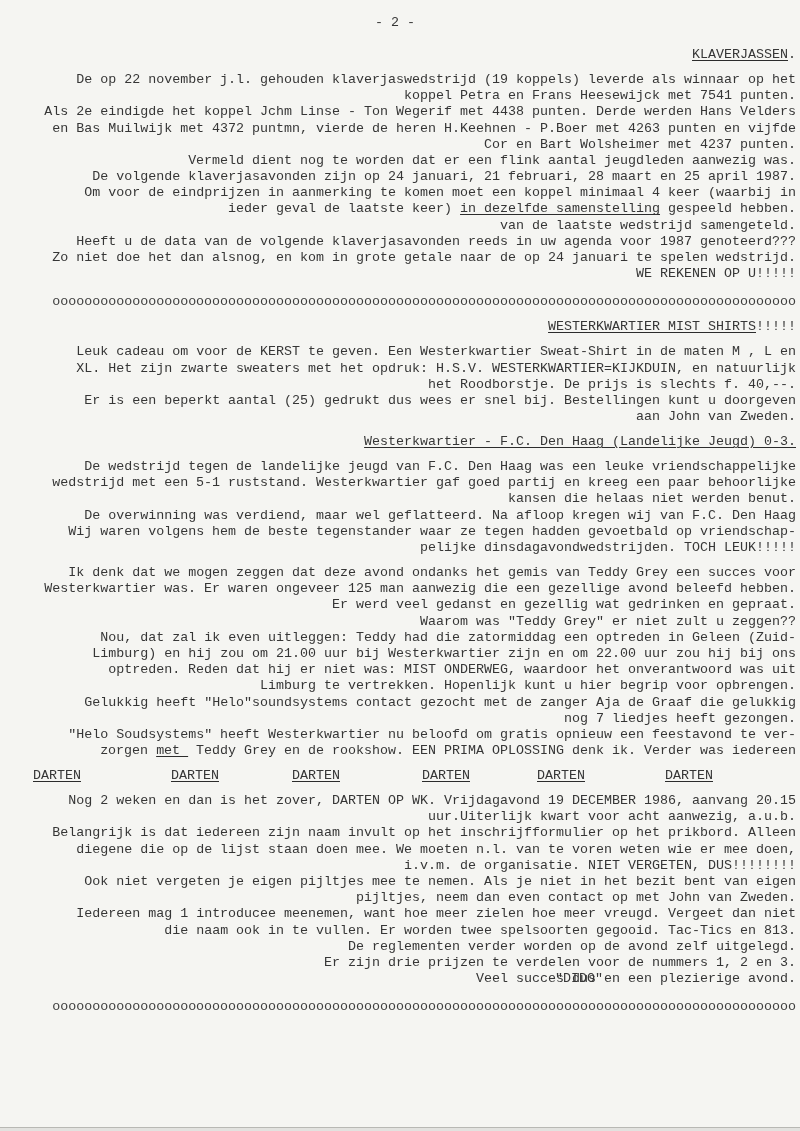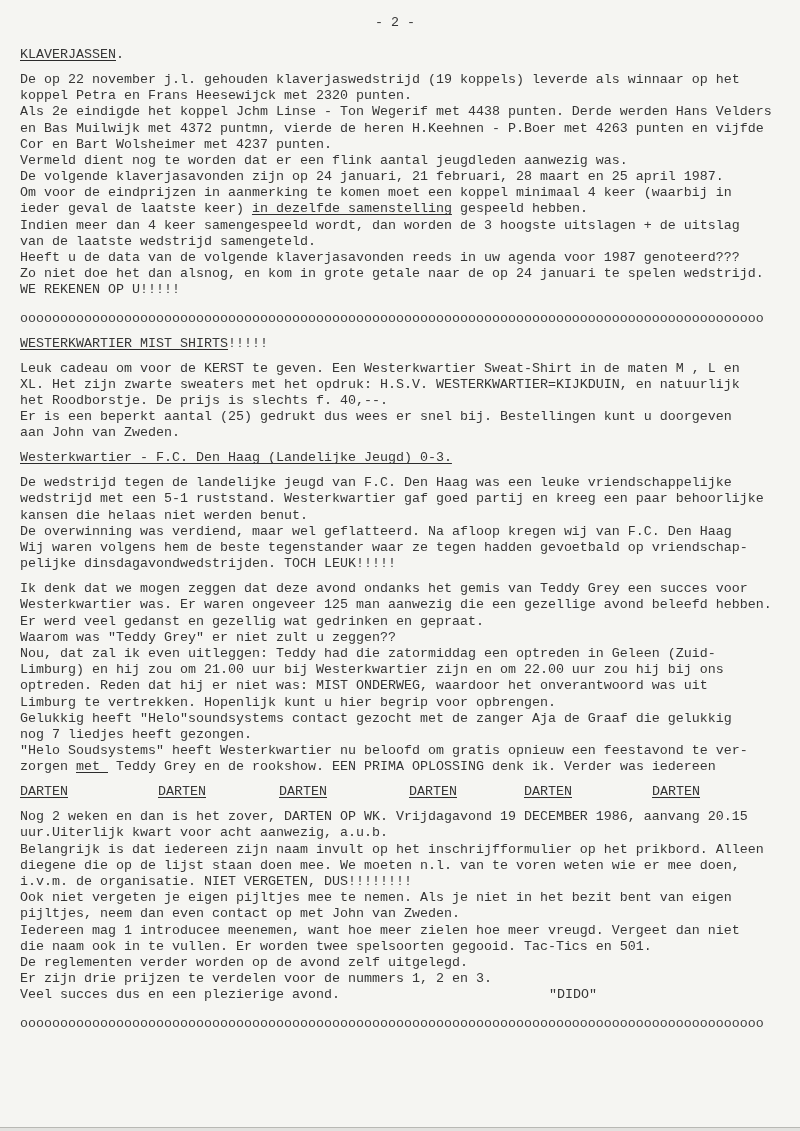--- a/index.html
+++ b/index.html
@@ -7,57 +7,56 @@
       width: 800px; height: 1131px; position: relative; overflow: hidden;
       background: #f5f5f2;
       font-family: "Liberation Mono", "DejaVu Sans Mono", monospace;
       color: #363636;
     }
     .page-number {
       position: absolute; top: 15px; left: 0; width: 790px;
       text-align: center; font-size: 13.33px; line-height: 16.2px; white-space: pre;
     }
     .content {
-      position: absolute; left: 20px; top: 47px; width: 770px;
-      font-size: 13.33px; line-height: 16.2px;
+      position: absolute; left: 26px; top: 47px; width: 770px;
+      font-size: 13.33px; line-height: 16.2px; text-align: right;
     }
     .line { white-space: pre; height: 16.2px; position: relative; }
     .gap { margin-top: 8.8px; }
     .u {
       text-decoration: underline; text-decoration-thickness: 1px;
       text-underline-offset: 2px; text-decoration-color: #2c2c2c;
     }
     .sep { letter-spacing: 0; color: #3f3f3f; margin-top: 12px; }
     .darten-row { position: relative; height: 16.2px; }
-    .darten-row span { position: absolute; top: 0; white-space: pre; }
+    .darten-row span { position: absolute; top: 0; white-space: pre; margin-left: 7px; }
     .sig { position: absolute; left: 529px; top: 0; white-space: pre; }
     .bottom-edge {
       position: absolute; left: 0; top: 1127px; width: 800px; height: 4px;
       background: #e2e2df; border-top: 1px solid #b8b8b4;
     }
   </style>
 </head>
 <body>
 
 <div class="page-number">- 2 -</div>
 
 <div class="content">
 
   <section>
     <div class="line"><span class="u">KLAVERJASSEN</span><span>.</span></div>
     <div class="line gap">De op 22 november j.l. gehouden klaverjaswedstrijd (19 koppels) leverde als winnaar op het</div>
-    <div class="line">koppel Petra en Frans Heesewijck met 2320 punten.</div>
+    <div class="line">koppel Petra en Frans Heesewijck met 7541 punten.</div>
     <div class="line">Als 2e eindigde het koppel Jchm Linse - Ton Wegerif met 4438 punten. Derde werden Hans Velders</div>
     <div class="line">en Bas Muilwijk met 4372 puntmn, vierde de heren H.Keehnen - P.Boer met 4263 punten en vijfde</div>
     <div class="line">Cor en Bart Wolsheimer met 4237 punten.</div>
     <div class="line">Vermeld dient nog te worden dat er een flink aantal jeugdleden aanwezig was.</div>
     <div class="line">De volgende klaverjasavonden zijn op 24 januari, 21 februari, 28 maart en 25 april 1987.</div>
     <div class="line">Om voor de eindprijzen in aanmerking te komen moet een koppel minimaal 4 keer (waarbij in</div>
     <div class="line"><span>ieder geval de laatste keer) </span><span class="u">in dezelfde samenstelling</span><span> gespeeld hebben.</span></div>
-    <div class="line">Indien meer dan 4 keer samengespeeld wordt, dan worden de 3 hoogste uitslagen + de uitslag</div>
     <div class="line">van de laatste wedstrijd samengeteld.</div>
     <div class="line">Heeft u de data van de volgende klaverjasavonden reeds in uw agenda voor 1987 genoteerd???</div>
     <div class="line">Zo niet doe het dan alsnog, en kom in grote getale naar de op 24 januari te spelen wedstrijd.</div>
     <div class="line">WE REKENEN OP U!!!!!</div>
   </section>
 
   <div class="line gap sep">ooooooooooooooooooooooooooooooooooooooooooooooooooooooooooooooooooooooooooooooooooooooooooooo</div>
 
   <section>
     <div class="line gap"><span class="u">WESTERKWARTIER MIST SHIRTS</span><span>!!!!!</span></div>
@@ -103,21 +102,21 @@
       <span class="u" style="left:632px">DARTEN</span>
     </div>
     <div class="line gap">Nog 2 weken en dan is het zover, DARTEN OP WK. Vrijdagavond 19 DECEMBER 1986, aanvang 20.15</div>
     <div class="line">uur.Uiterlijk kwart voor acht aanwezig, a.u.b.</div>
     <div class="line">Belangrijk is dat iedereen zijn naam invult op het inschrijfformulier op het prikbord. Alleen</div>
     <div class="line">diegene die op de lijst staan doen mee. We moeten n.l. van te voren weten wie er mee doen,</div>
     <div class="line">i.v.m. de organisatie. NIET VERGETEN, DUS!!!!!!!!</div>
     <div class="line">Ook niet vergeten je eigen pijltjes mee te nemen. Als je niet in het bezit bent van eigen</div>
     <div class="line">pijltjes, neem dan even contact op met John van Zweden.</div>
     <div class="line">Iedereen mag 1 introducee meenemen, want hoe meer zielen hoe meer vreugd. Vergeet dan niet</div>
-    <div class="line">die naam ook in te vullen. Er worden twee spelsoorten gegooid. Tac-Tics en 501.</div>
+    <div class="line">die naam ook in te vullen. Er worden twee spelsoorten gegooid. Tac-Tics en 813.</div>
     <div class="line">De reglementen verder worden op de avond zelf uitgelegd.</div>
     <div class="line">Er zijn drie prijzen te verdelen voor de nummers 1, 2 en 3.</div>
     <div class="line"><span>Veel succes dus en een plezierige avond.</span><span class="sig">"DIDO"</span></div>
   </section>
 
   <div class="line sep">ooooooooooooooooooooooooooooooooooooooooooooooooooooooooooooooooooooooooooooooooooooooooooooo</div>
 </div>
 
 <div class="bottom-edge"></div>
 

